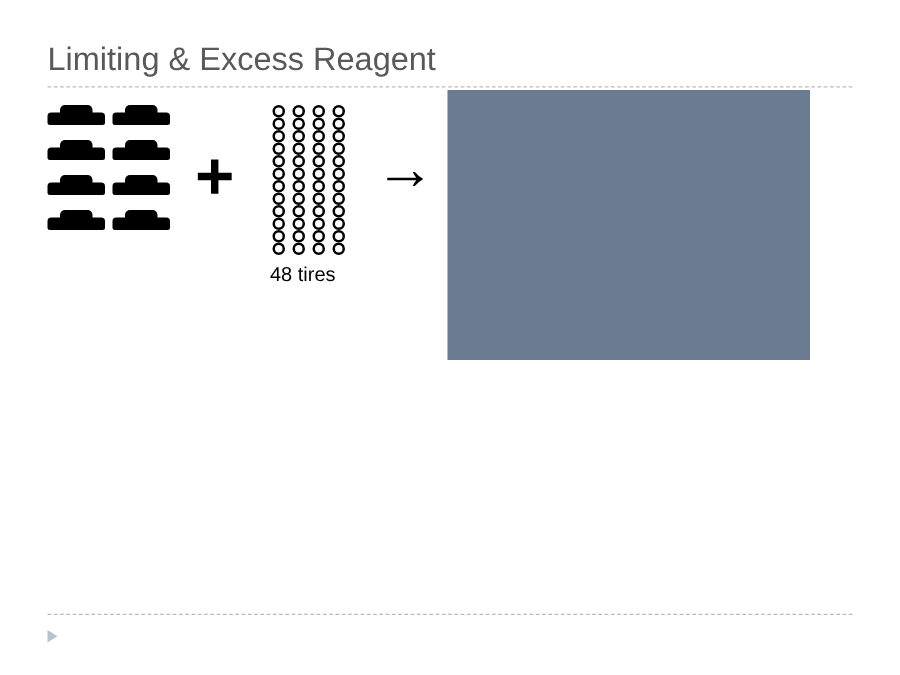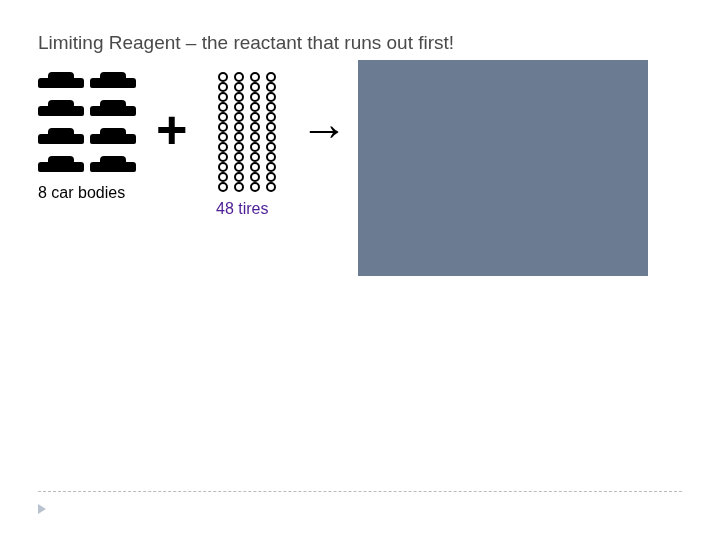--- a/index.html
+++ b/index.html
@@ -94,21 +94,21 @@
     width: 10px;
     height: 10px;
     border: 2.2px solid #000;
     border-radius: 50%;
   }
   .tires-label {
     position: absolute;
     left: 178px;
     top: 128px;
     font-size: 16px;
-    color: #4c1d95;
+    color: #000000;
   }
   
   .arrow {
     position: absolute;
     left: 262px;
     top: 28px;
     font-size: 48px;
     color: #000;
     font-weight: bold;
     line-height: 1;
@@ -137,38 +137,37 @@
     width: 0; height: 0;
     border-top: 5px solid transparent;
     border-bottom: 5px solid transparent;
     border-left: 8px solid #b9c3d0;
   }
 </style>
 </head>
 <body>
 
 <div class="slide">
+  <h1 class="title">Limiting &amp; Excess Reagent</h1>
 
   <div class="defs">
-    <p>Limiting Reagent – the reactant that runs out first!</p>
   </div>
 
   <div class="diagram">
 
     <div class="cars">
       <div class="car"></div>
       <div class="car"></div>
       <div class="car"></div>
       <div class="car"></div>
       <div class="car"></div>
       <div class="car"></div>
       <div class="car"></div>
       <div class="car"></div>
     </div>
-    <div class="cars-label">8 car bodies</div>
 
     <div class="plus">+</div>
 
     <div class="tires">
       <div class="tire"></div>
         <div class="tire"></div>
         <div class="tire"></div>
         <div class="tire"></div>
       <div class="tire"></div>
         <div class="tire"></div>

